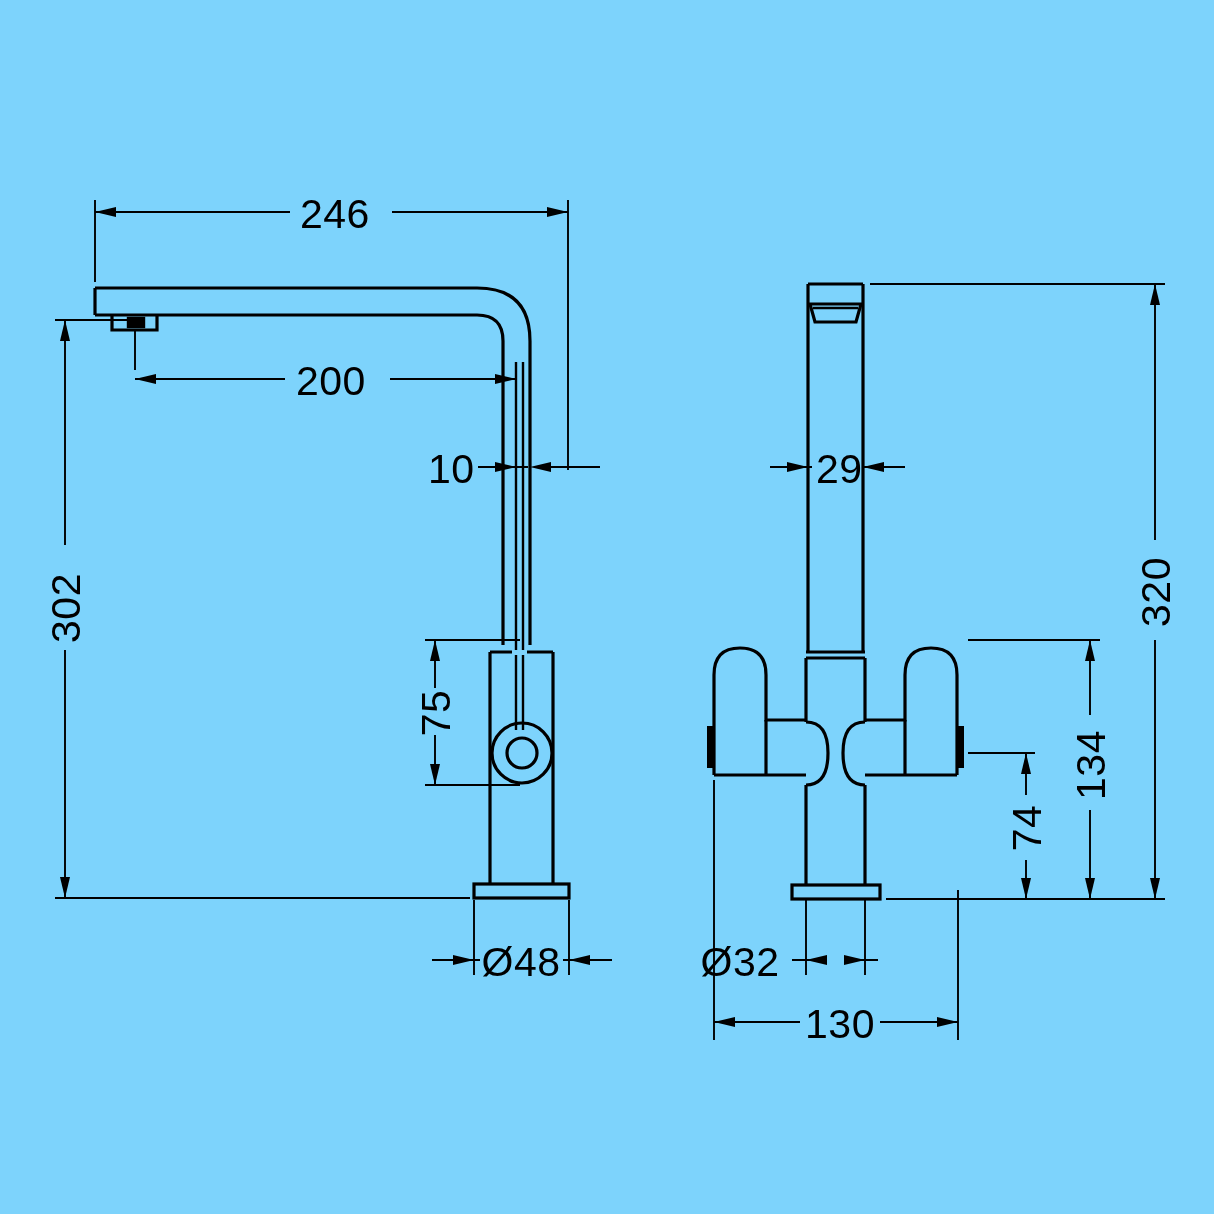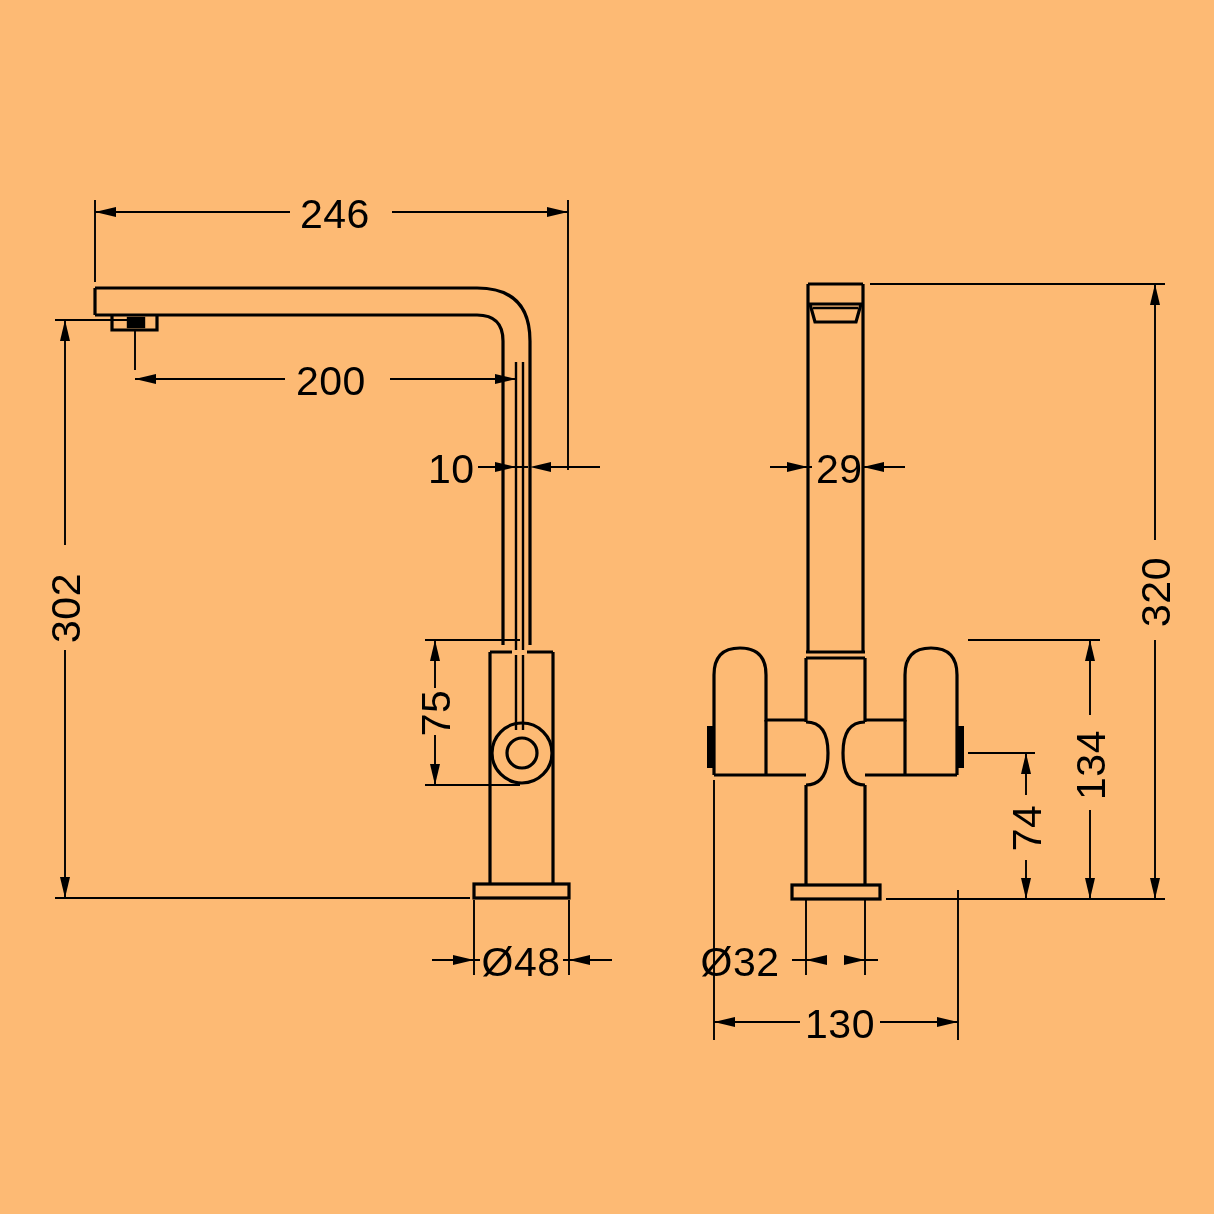--- a/index.html
+++ b/index.html
@@ -8,21 +8,21 @@
     padding: 0;
     background: #ffffff;
   }
   body {
     font-family: "Liberation Sans", sans-serif;
   }
   #drawing-root {
     position: relative;
     width: 1214px;
     height: 1214px;
-    background: #fdba74;
+    background: #7dd3fc;
     overflow: hidden;
   }
   svg#tap-drawing {
     display: block;
     width: 1214px;
     height: 1214px;
   }
   .geom {
     fill: none;
     stroke: #000000;

